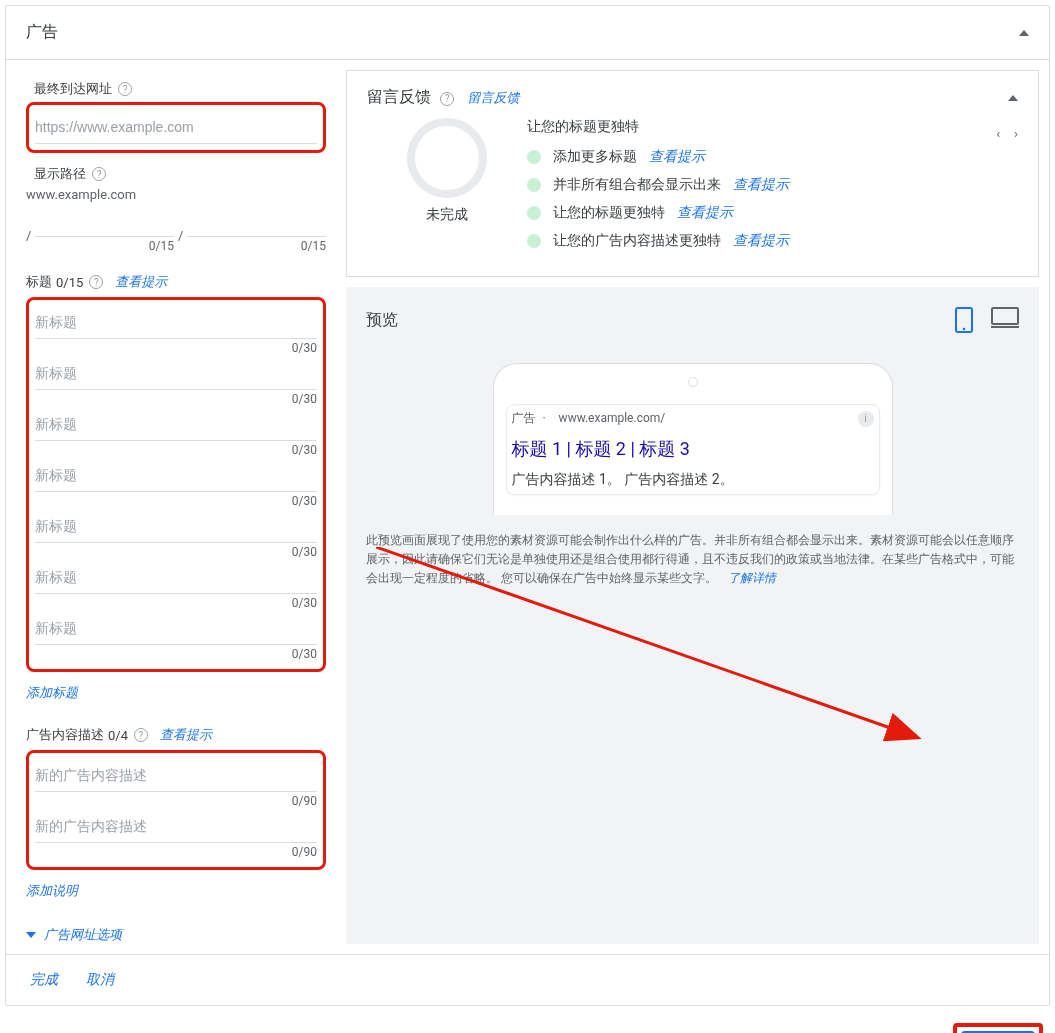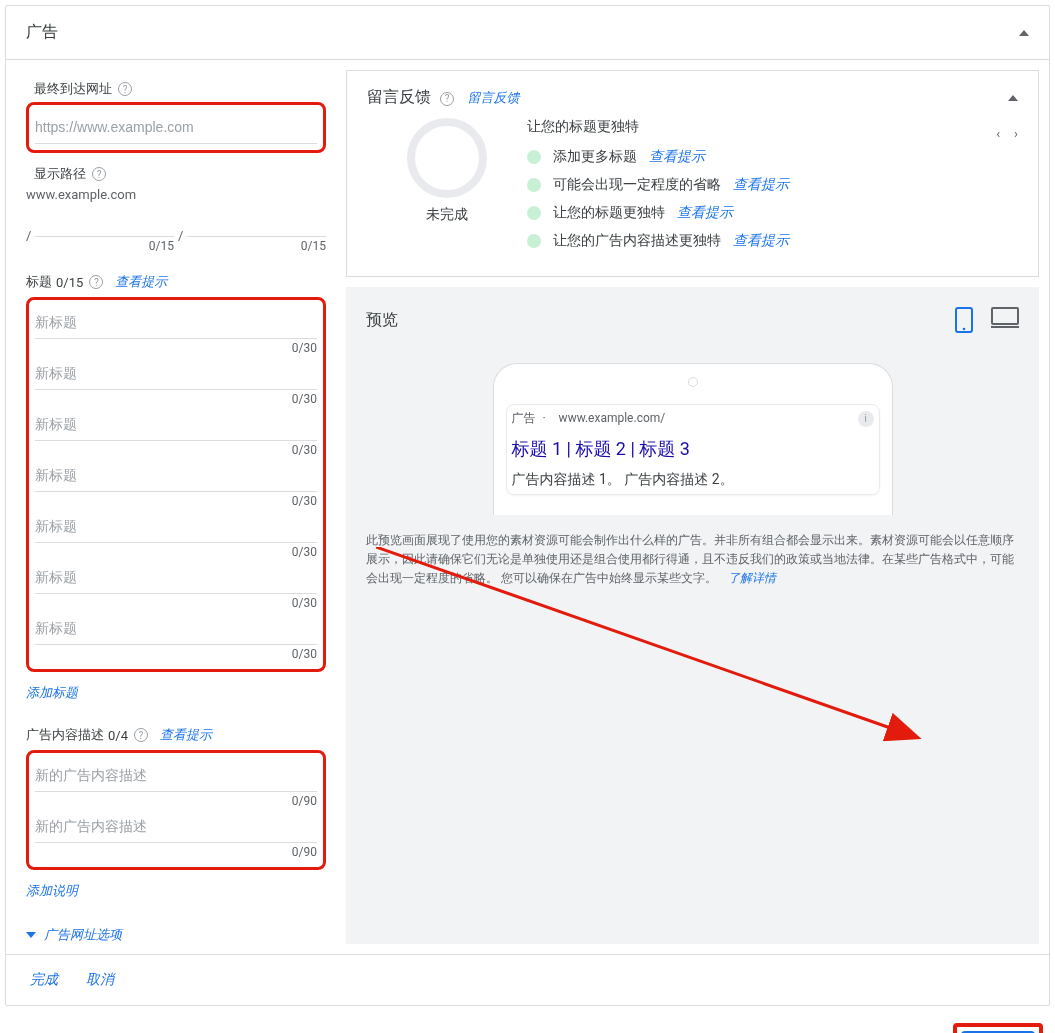--- a/index.html
+++ b/index.html
@@ -441,21 +441,21 @@
               </div>
             </div>
             <div id="sugg-list">
                 <div class="sugg-item">
     <span class="dot"></span>
     <span>添加更多标题</span>
     <span class="link">查看提示</span>
                 </div>
                 <div class="sugg-item">
     <span class="dot"></span>
-    <span>可能会出现一定程度的省略</span>
+    <span>并非所有组合都会显示出来</span>
     <span class="link">查看提示</span>
                 </div>
                 <div class="sugg-item">
     <span class="dot"></span>
     <span>让您的标题更独特</span>
     <span class="link">查看提示</span>
                 </div>
                 <div class="sugg-item">
     <span class="dot"></span>
     <span>让您的广告内容描述更独特</span>

